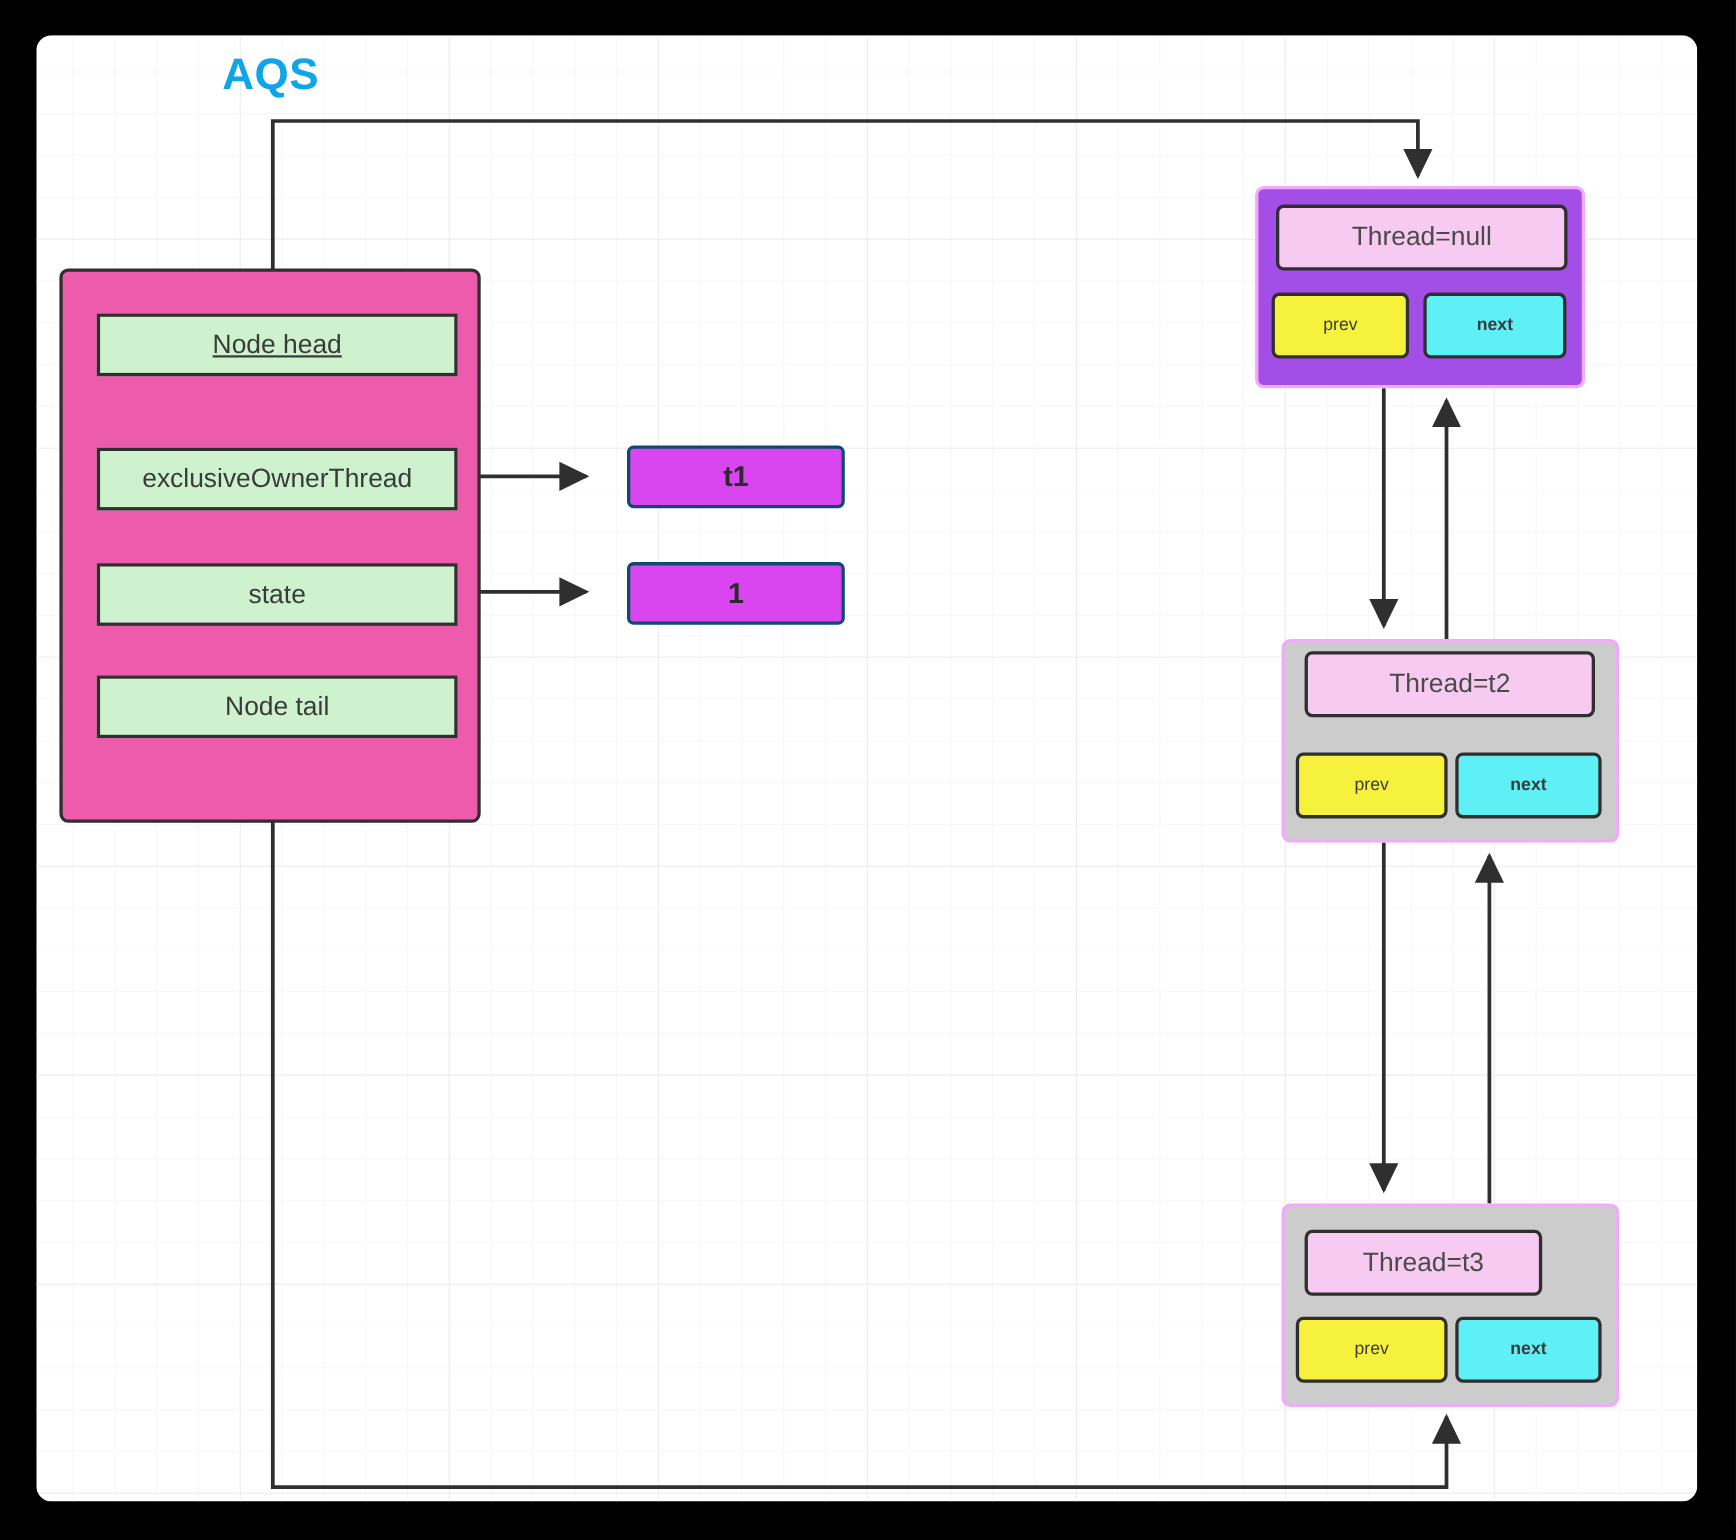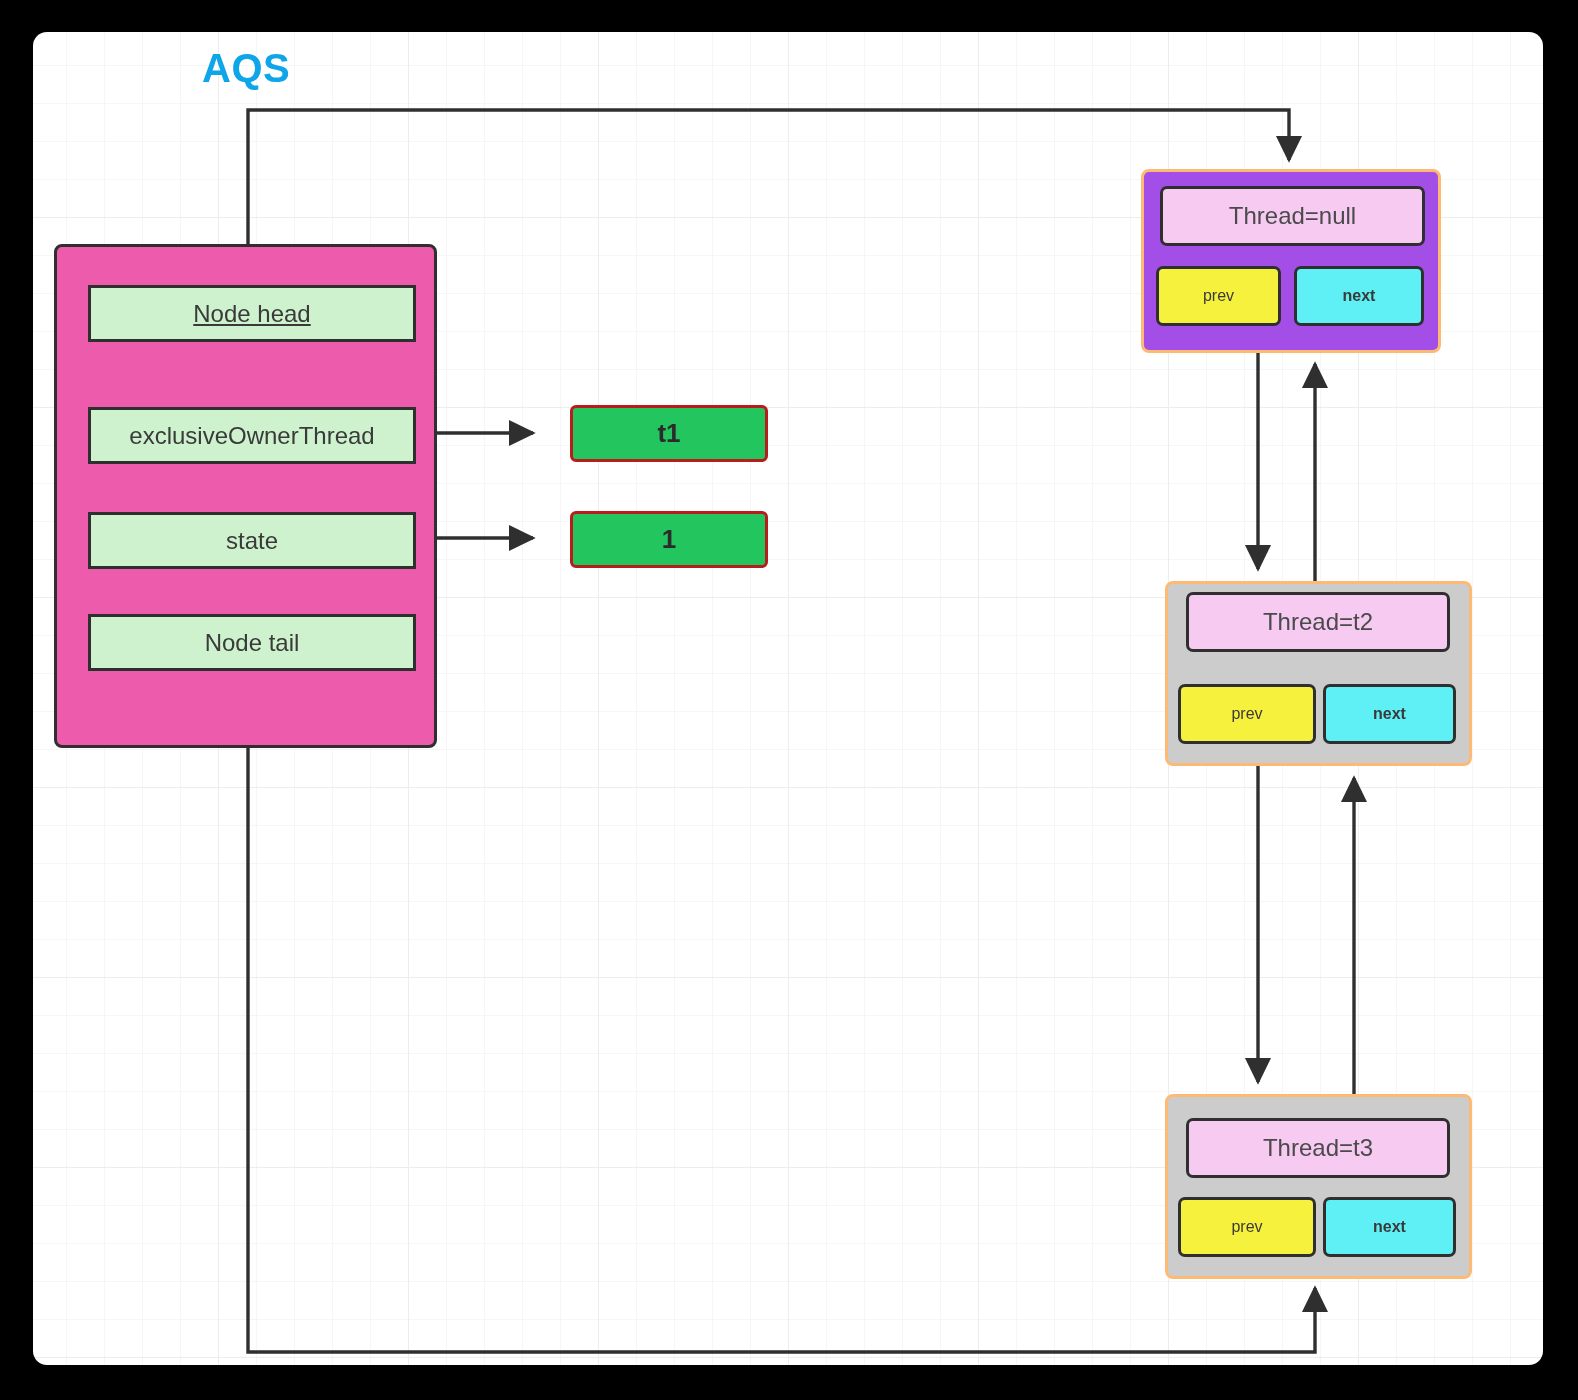--- a/index.html
+++ b/index.html
@@ -83,38 +83,38 @@
   #field-owner { top: 160px; }
   #field-state { top: 265px; }
   #field-tail  { top: 367px; }
 
   
   .value-box {
     position: absolute;
     left: 570px;
     width: 198px;
     height: 57px;
-    background: #22c55e;
-    border: 3px solid #b91c1c;
+    background: #d946ef;
+    border: 3px solid #0c4a6e;
     border-radius: 6px;
     box-sizing: border-box;
     display: flex;
     align-items: center;
     justify-content: center;
     font-size: 26px;
     font-weight: bold;
     color: #2b2b2b;
   }
   #value-t1    { top: 405px; }
   #value-state { top: 511px; }
 
   
   .node {
     position: absolute;
-    border: 3px solid #fdba74;
+    border: 3px solid #f0abfc;
     border-radius: 8px;
     box-sizing: border-box;
   }
   .node-purple { background: #a44ee8; }
   .node-gray   { background: #cccccc; }
 
   .node-thread {
     position: absolute;
     background: #f7caf2;
     border: 3px solid #2f2f2f;
@@ -147,21 +147,21 @@
   #node-head-ref .ptr-next { left: 150px; top: 94px; width: 130px; height: 60px; }
 
   
   #node-t2 { left: 1165px; top: 581px; width: 307px; height: 185px; }
   #node-t2 .node-thread { left: 18px; top: 8px; width: 264px; height: 60px; }
   #node-t2 .ptr-prev { left: 10px; top: 100px; width: 138px; height: 60px; }
   #node-t2 .ptr-next { left: 155px; top: 100px; width: 133px; height: 60px; }
 
   
   #node-t3 { left: 1165px; top: 1094px; width: 307px; height: 185px; }
-  #node-t3 .node-thread { left: 18px; top: 21px; width: 264px; height: 60px; }
+  #node-t3 .node-thread { left: 18px; top: 21px; width: 216px; height: 60px; }
   #node-t3 .ptr-prev { left: 10px; top: 100px; width: 138px; height: 60px; }
   #node-t3 .ptr-next { left: 155px; top: 100px; width: 133px; height: 60px; }
 </style>
 </head>
 <body>
 
 <div id="canvas"></div>
 
 <svg id="svg-layer" viewBox="0 0 1578 1400" xmlns="http://www.w3.org/2000/svg">
   <defs>

